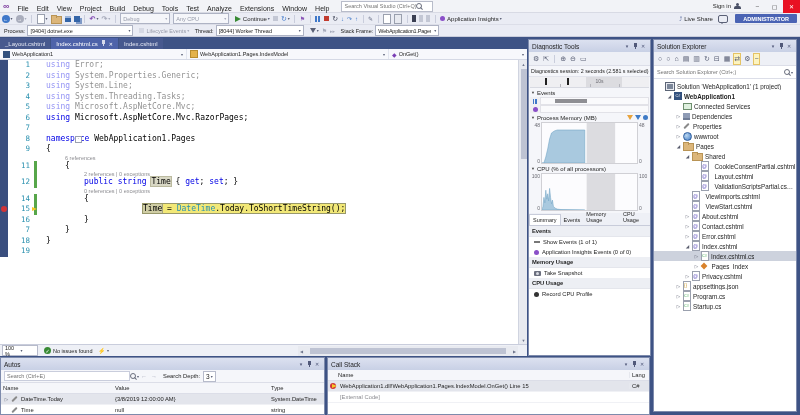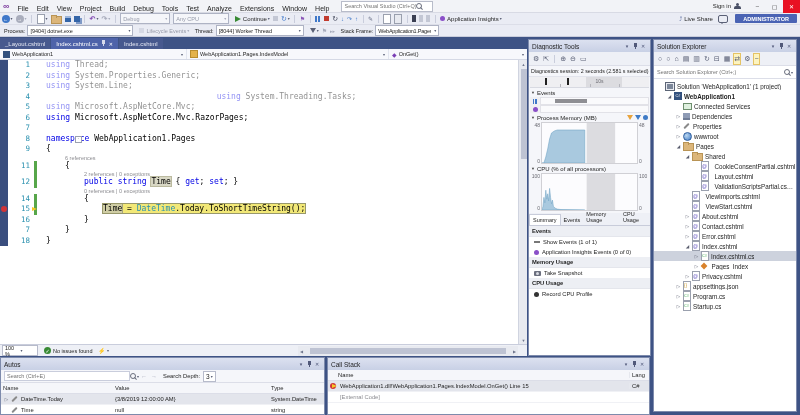--- a/index.html
+++ b/index.html
@@ -69,21 +69,21 @@
   .bpm{width:8px;background:#3A4E7E;flex:none;position:relative;}
   .bp-dot{position:absolute;left:1px;top:2px;width:6px;height:6px;border-radius:50%;background:#D13438;}
   .lnum{width:25px;flex:none;text-align:right;padding-right:3px;color:#2B91AF;font-size:7.5px;box-sizing:border-box;}
   .cbar{width:5px;flex:none;position:relative;}
   .cbar.chg::after{content:'';position:absolute;left:1px;top:0;bottom:0;width:3px;background:#57A64A;}
   .cur-arrow{position:absolute;left:-1px;top:2.5px;width:0;height:0;border-left:5px solid #F5C926;border-top:2.5px solid transparent;border-bottom:2.5px solid transparent;z-index:2;}
   .ctext{flex:1;white-space:pre;position:relative;color:#000;}
   .ctext.lens{font-family:"Liberation Sans",sans-serif;font-size:5.5px;color:#8C8C91;line-height:6px;}
   .ck{color:#0000E6;} .ct{color:#2B91AF;} .cp{color:#000;}
   .csym{background:#D8D7C4;outline:1px solid #BBBA9F;}
-  .curstmt{background:#F2E877;outline:1px solid #98986B;}
+  .curstmt{background:#F2E877;outline:1px solid #98986B;margin-left:40px;}
   .curstmt .csym{background:#CFCDA4;outline:1px solid #A5A37E;}
   .fold{position:absolute;top:2px;width:5px;height:5px;border:1px solid #9AA0B0;background:#fff;color:#555;font-size:4px;line-height:4px;text-align:center;}
   #vscroll{left:518px;top:23px;width:9px;height:284px;background:#E8EAF0;border-left:1px solid #D0D4E0;}
   #vscroll .arr{width:9px;height:8px;font-size:4px;color:#70778E;display:flex;align-items:center;justify-content:center;}
   #vthumb{position:absolute;left:1.5px;top:9px;width:6px;height:90px;background:#BEC3D3;}
   #estatus{left:0;top:307px;width:527px;height:12px;background:#EEF0F6;border-top:1px solid #C9CDDC;display:flex;align-items:center;font-size:5.5px;}
   #zoombox{width:30px;height:9px;border:1px solid #B7BBCB;background:#fff;display:flex;align-items:center;padding:0 2px;margin-left:2px;}
   #zoombox span{flex:1;}
   .i-check{width:7px;height:7px;border-radius:50%;background:#388A34;color:#fff;font-size:5px;display:flex;align-items:center;justify-content:center;margin:0 2px 0 6px;}
   #hscroll{position:absolute;left:298px;top:1px;width:220px;height:10px;background:#E8EAF0;display:flex;align-items:center;}
@@ -378,39 +378,39 @@
           <span class="bc-method-ic">◆</span>
           <span>OnGet()</span>
           <span class="caret">▾</span>
         </div>
     </div>
     <div id="codearea" class="abs">
         <div class="crow dim">
           <span class="bpm"></span>
           <span class="lnum">1</span>
           <span class="cbar"></span>
-          <span class="ctext" style="padding-left: 8px;"><span class="ck">using</span><span class="cp"> Thread;</span></span>
+          <span class="ctext" style="padding-left: 8px;"><span class="ck">using</span><span class="cp"> Error;</span></span>
         </div>
         <div class="crow dim">
           <span class="bpm"></span>
           <span class="lnum">2</span>
           <span class="cbar"></span>
           <span class="ctext" style="padding-left: 8px;"><span class="ck">using</span><span class="cp"> System.Properties.Generic;</span></span>
         </div>
         <div class="crow dim">
           <span class="bpm"></span>
           <span class="lnum">3</span>
           <span class="cbar"></span>
           <span class="ctext" style="padding-left: 8px;"><span class="ck">using</span><span class="cp"> System.Line;</span></span>
         </div>
         <div class="crow dim">
           <span class="bpm"></span>
           <span class="lnum">4</span>
           <span class="cbar"></span>
-          <span class="ctext" style="padding-left: 8px; text-align: center;"><span class="ck">using</span><span class="cp"> System.Threading.Tasks;</span></span>
+          <span class="ctext" style="padding-left: 8px;"><span class="ck">using</span><span class="cp"> System.Threading.Tasks;</span></span>
         </div>
         <div class="crow dim">
           <span class="bpm"></span>
           <span class="lnum">5</span>
           <span class="cbar"></span>
           <span class="ctext" style="padding-left: 8px;"><span class="ck">using</span><span class="cp"> Microsoft.AspNetCore.Mvc;</span></span>
         </div>
         <div class="crow">
           <span class="bpm"></span>
           <span class="lnum">6</span>
@@ -491,20 +491,26 @@
           <span class="bpm"></span>
           <span class="lnum">7</span>
           <span class="cbar"></span>
           <span class="ctext" style="padding-left: 27px;"><span class="cp">}</span></span>
         </div>
         <div class="crow">
           <span class="bpm"></span>
           <span class="lnum">18</span>
           <span class="cbar"></span>
           <span class="ctext" style="padding-left: 8px;"><span class="cp">}</span></span>
+        </div>
+        <div class="crow">
+          <span class="bpm"></span>
+          <span class="lnum">19</span>
+          <span class="cbar"></span>
+          <span class="ctext" style="padding-left: 8px;"></span>
         </div>
       </div>
     <div id="vscroll" class="abs">
       <div class="arr">▲</div>
       <div id="vthumb"></div>
       <div class="arr" style="position:absolute;bottom:0">▼</div>
     </div>
     <div id="estatus" class="abs" style="position:absolute;">
       <div id="zoombox">
           <span>100 %</span>

